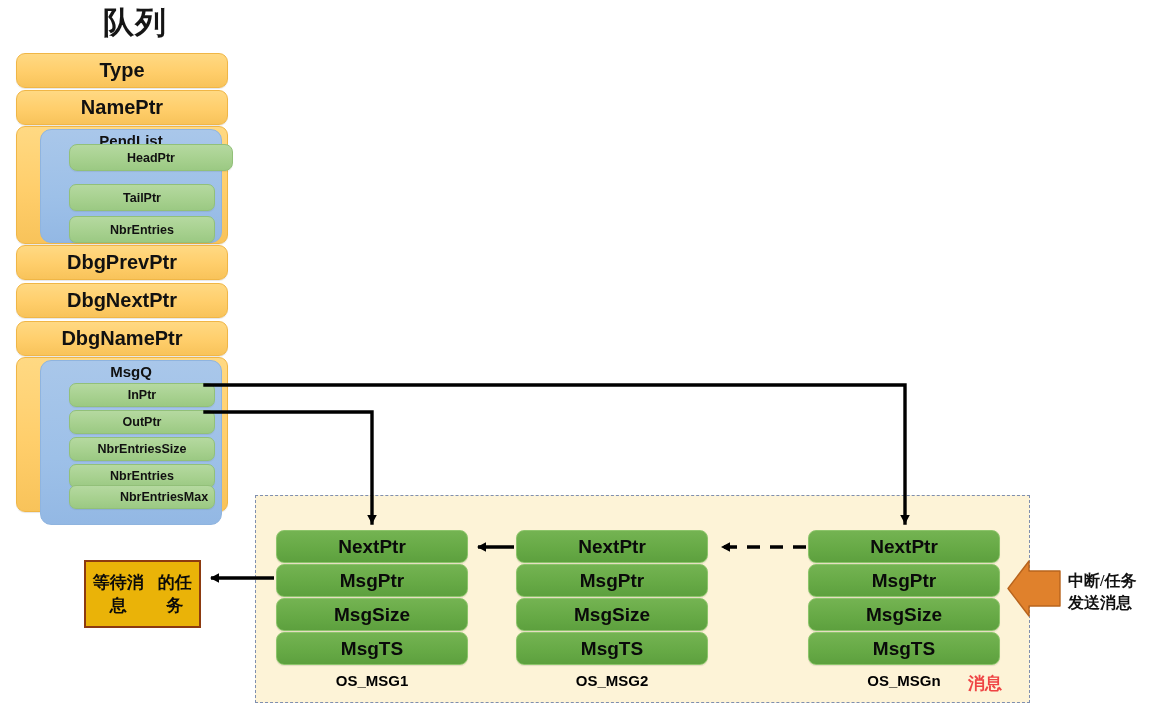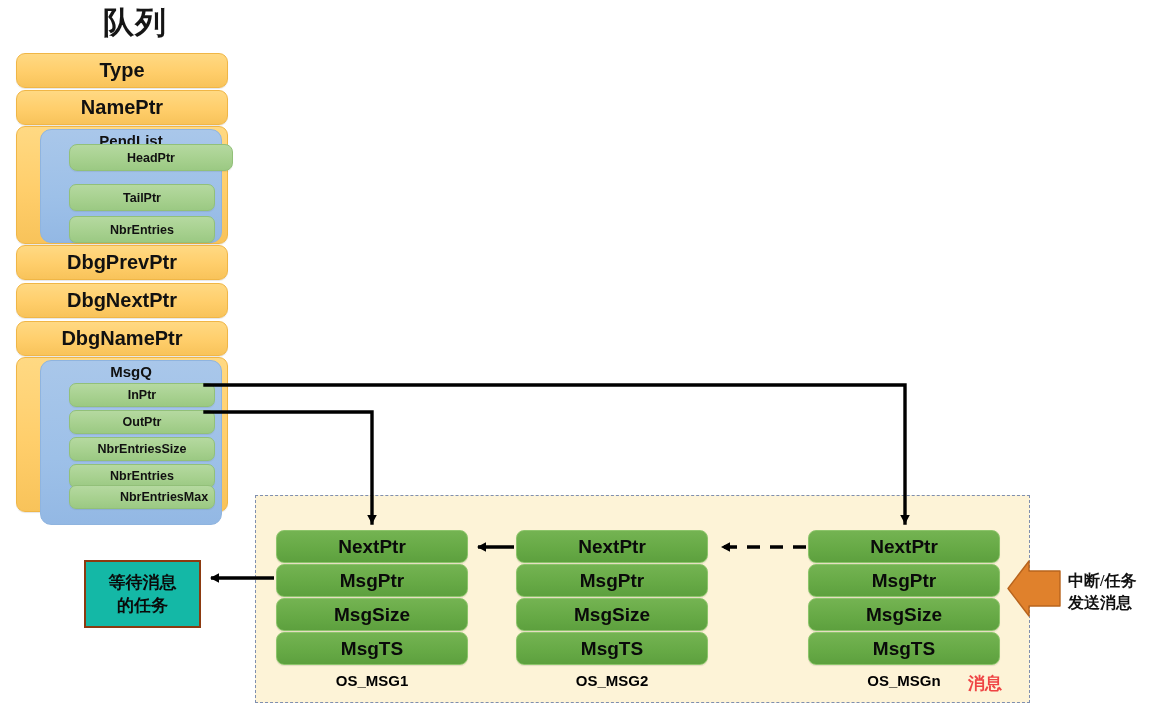--- a/index.html
+++ b/index.html
@@ -78,26 +78,26 @@
     border:1.5px solid #8cc46a;
     border-radius:8px;
     color:#0a0a0a;font-size:19px;font-weight:700;
     display:flex;align-items:center;justify-content:center;text-align:center;
     box-shadow:0 1px 1px rgba(0,0,0,.10);
   }
 
   
   .task-box{
     position:absolute;box-sizing:border-box;
-    background:#14b8a6;
+    background:#eab308;
     border:2px solid #8c3a10;
     color:#0a0a0a;
     font-family:"Liberation Serif","DejaVu Serif",serif;
     font-size:17px;font-weight:700;line-height:23px;
-    display:flex;flex-direction:column;align-items:center;justify-content:center;
+    display:flex;align-items:center;justify-content:center;
     text-align:center;
   }
 
   
   .note-cn{
     position:absolute;
     font-family:"Liberation Serif","DejaVu Serif",serif;
     font-size:16px;font-weight:700;color:#111;line-height:22px;
     text-align:left;white-space:nowrap;
   }

